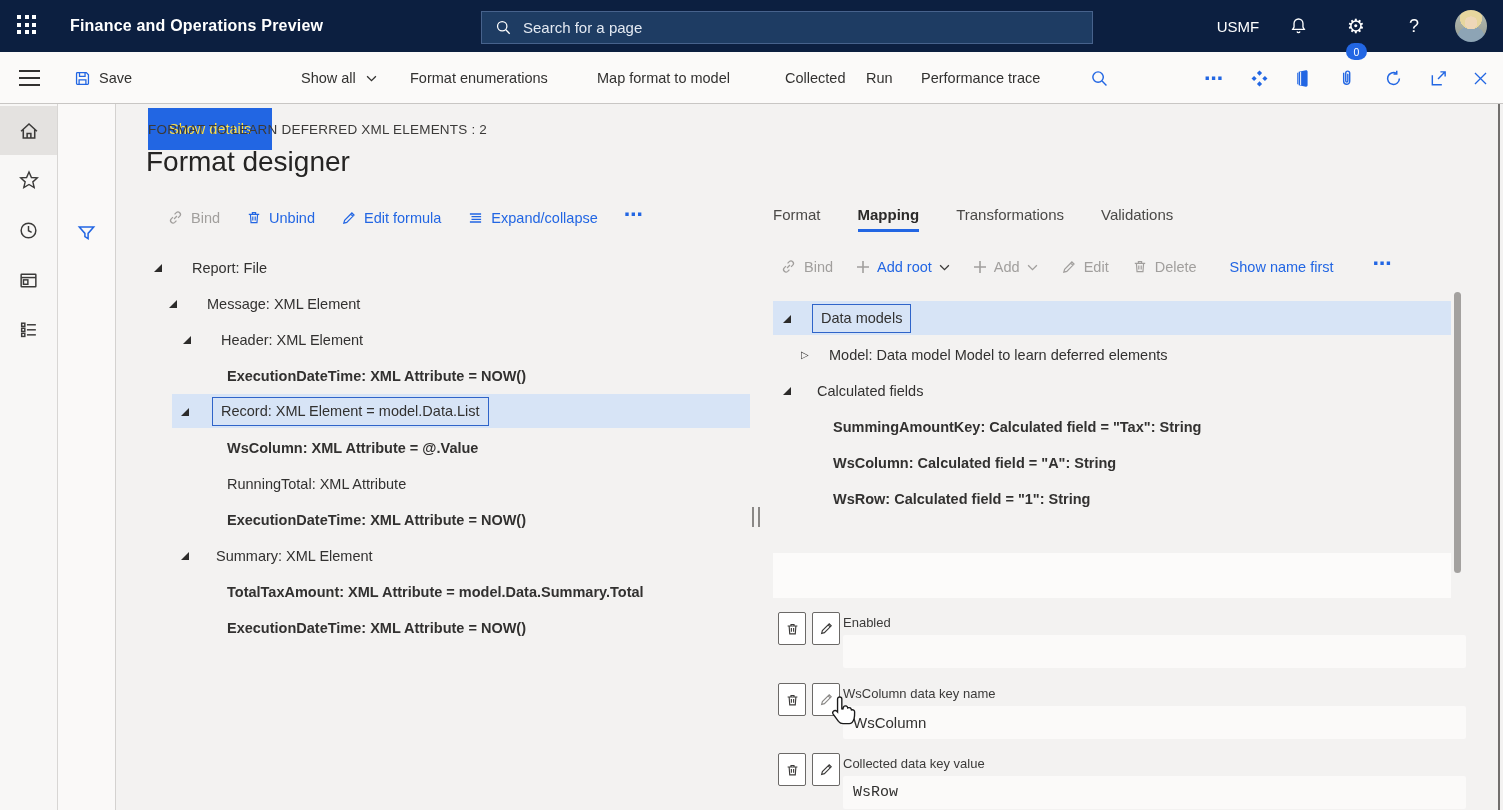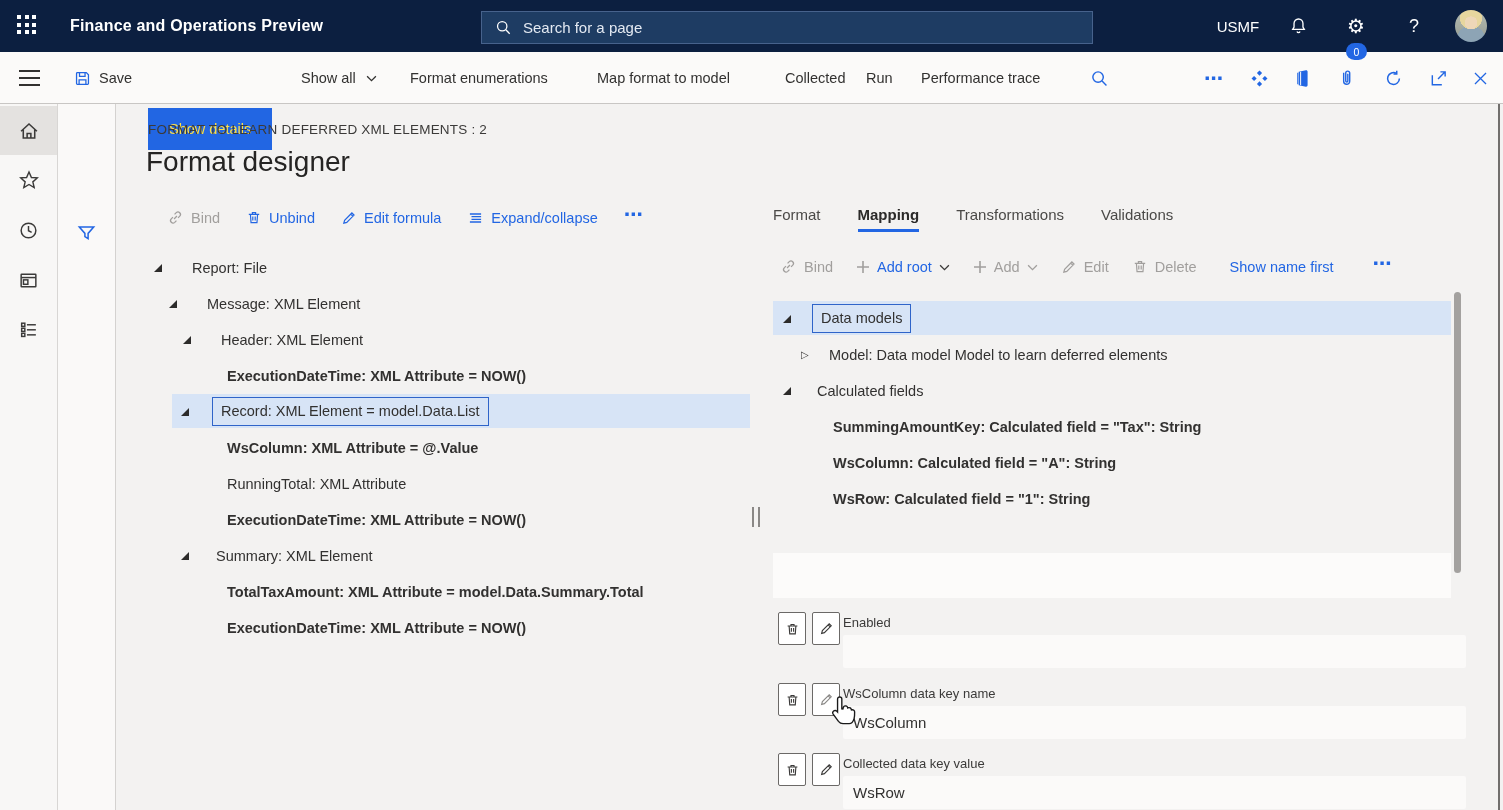--- a/index.html
+++ b/index.html
@@ -478,21 +478,21 @@
       <svg width="15" height="16" viewBox="0 0 20 20" fill="none" stroke="currentColor" stroke-width="1.5">
         <path d="M3.5 6h13M8 6V4h4v2M5.5 6l.8 10.5h7.4L14.5 6M8.5 8.8v5M11.5 8.8v5"></path>
       </svg>
     </button>
     <button class="sqbtn" style="left:812px;top:753px">
       <svg width="15" height="15" viewBox="0 0 20 20" fill="none" stroke="currentColor" stroke-width="1.5">
         <path d="M3.5 16.5l1-3.7L13.6 3.7l2.7 2.7-9.1 9.1zM12.2 5.1l2.7 2.7"></path>
       </svg>
     </button>
     <div class="flabel" style="top:756px">Collected data key value</div>
-    <input class="finput" style="top: 776px;" value="WsRow">
+    <input class="finput" style="top: 776px; font-family: Liberation Mono, monospace;" value="WsRow">
   </div>
 
   <div class="cursor">
     <svg width="27" height="32" viewBox="0 0 17 21">
       <path d="M6 1.3c.8 0 1.4.6 1.4 1.4v6.4l.7.1.3-1c.2-.8 1-1.2 1.8-1 .6.2 1 .7 1.1 1.3l.5-.2c.8-.2 1.6.3 1.8 1.1l.1.4.4-.1c.9-.1 1.7.6 1.7 1.5 0 .1.1 2.7-.4 4.5-.5 1.7-1.5 3.1-3.2 3.1H8.2c-1.2 0-2.3-.6-3-1.5l-3.5-4.8c-.4-.6-.3-1.5.3-2 .6-.5 1.5-.5 2 .1l.6.6V2.7C4.6 1.9 5.2 1.3 6 1.3z" fill="#fff" stroke="#1a1a1a" stroke-width="0.9"></path>
     </svg>
   </div>
 
   <div class="edgeline"></div>
 </div>

